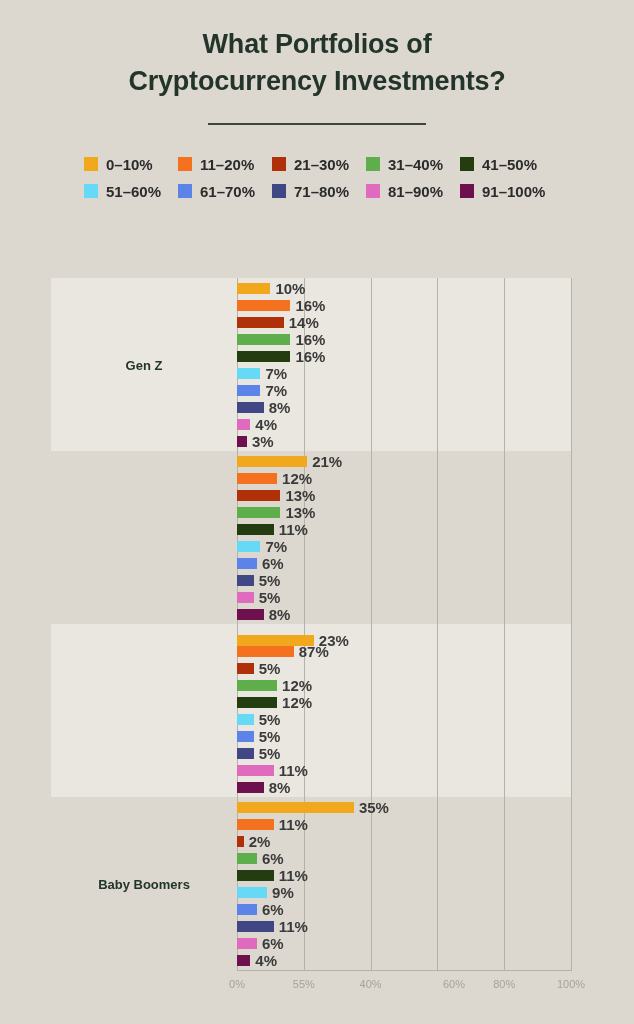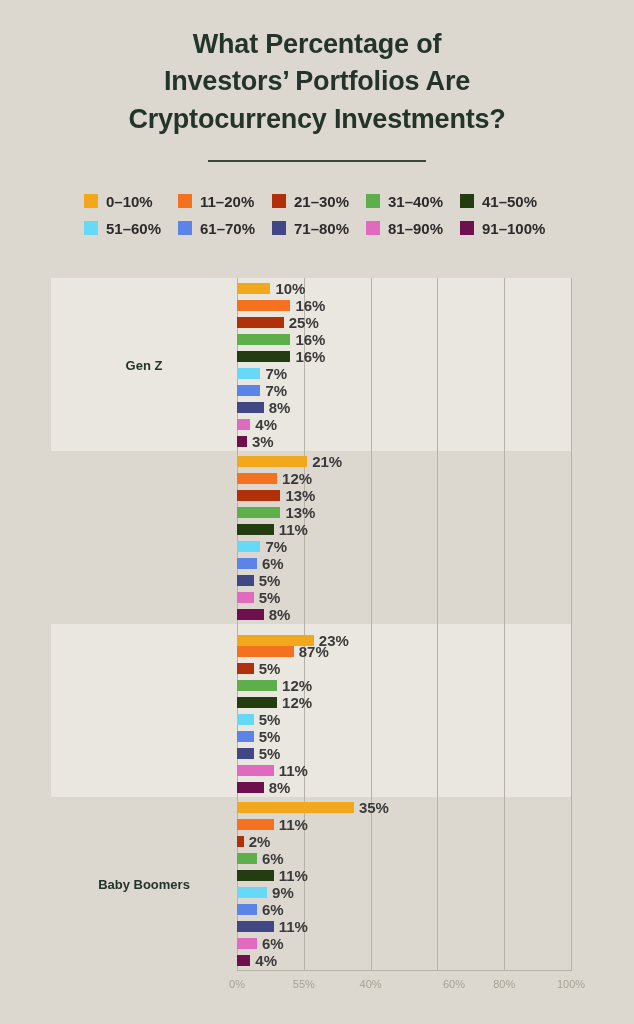--- a/index.html
+++ b/index.html
@@ -137,22 +137,21 @@
     font-size: 11px;
     color: #a8a296;
     transform: translateX(-50%);
     white-space: nowrap;
   }
 </style>
 </head>
 <body>
 
 <div id="title-block">
-  <div class="title-line">What Percentage of</div>
-  <div class="title-line">Investors’ Portfolios Are</div>
+  <div class="title-line">What Portfolios of</div>
   <div class="title-line">Cryptocurrency Investments?</div>
   <div id="title-rule"></div>
 </div>
 
 <div id="legend">
     <div class="legend-item">
       <span class="legend-swatch" style="background: rgb(242, 168, 29);"></span>
       <span class="legend-label">0–10%</span>
     </div>
     <div class="legend-item">
@@ -213,21 +212,21 @@
     <div class="bar-row" style="top: 4.5px;">
       <div class="bar" style="width: 33.4px; background: rgb(242, 168, 29);"></div>
       <span class="bar-value">10%</span>
     </div>
     <div class="bar-row" style="top: 21.5px;">
       <div class="bar" style="width: 53.44px; background: rgb(244, 113, 31);"></div>
       <span class="bar-value">16%</span>
     </div>
     <div class="bar-row" style="top: 38.5px;">
       <div class="bar" style="width: 46.76px; background: rgb(176, 48, 9);"></div>
-      <span class="bar-value">25%</span>
+      <span class="bar-value">14%</span>
     </div>
     <div class="bar-row" style="top: 55.5px;">
       <div class="bar" style="width: 53.44px; background: rgb(94, 175, 75);"></div>
       <span class="bar-value">16%</span>
     </div>
     <div class="bar-row" style="top: 72.5px;">
       <div class="bar" style="width: 53.44px; background: rgb(35, 61, 17);"></div>
       <span class="bar-value">16%</span>
     </div>
     <div class="bar-row" style="top: 89.5px;">

